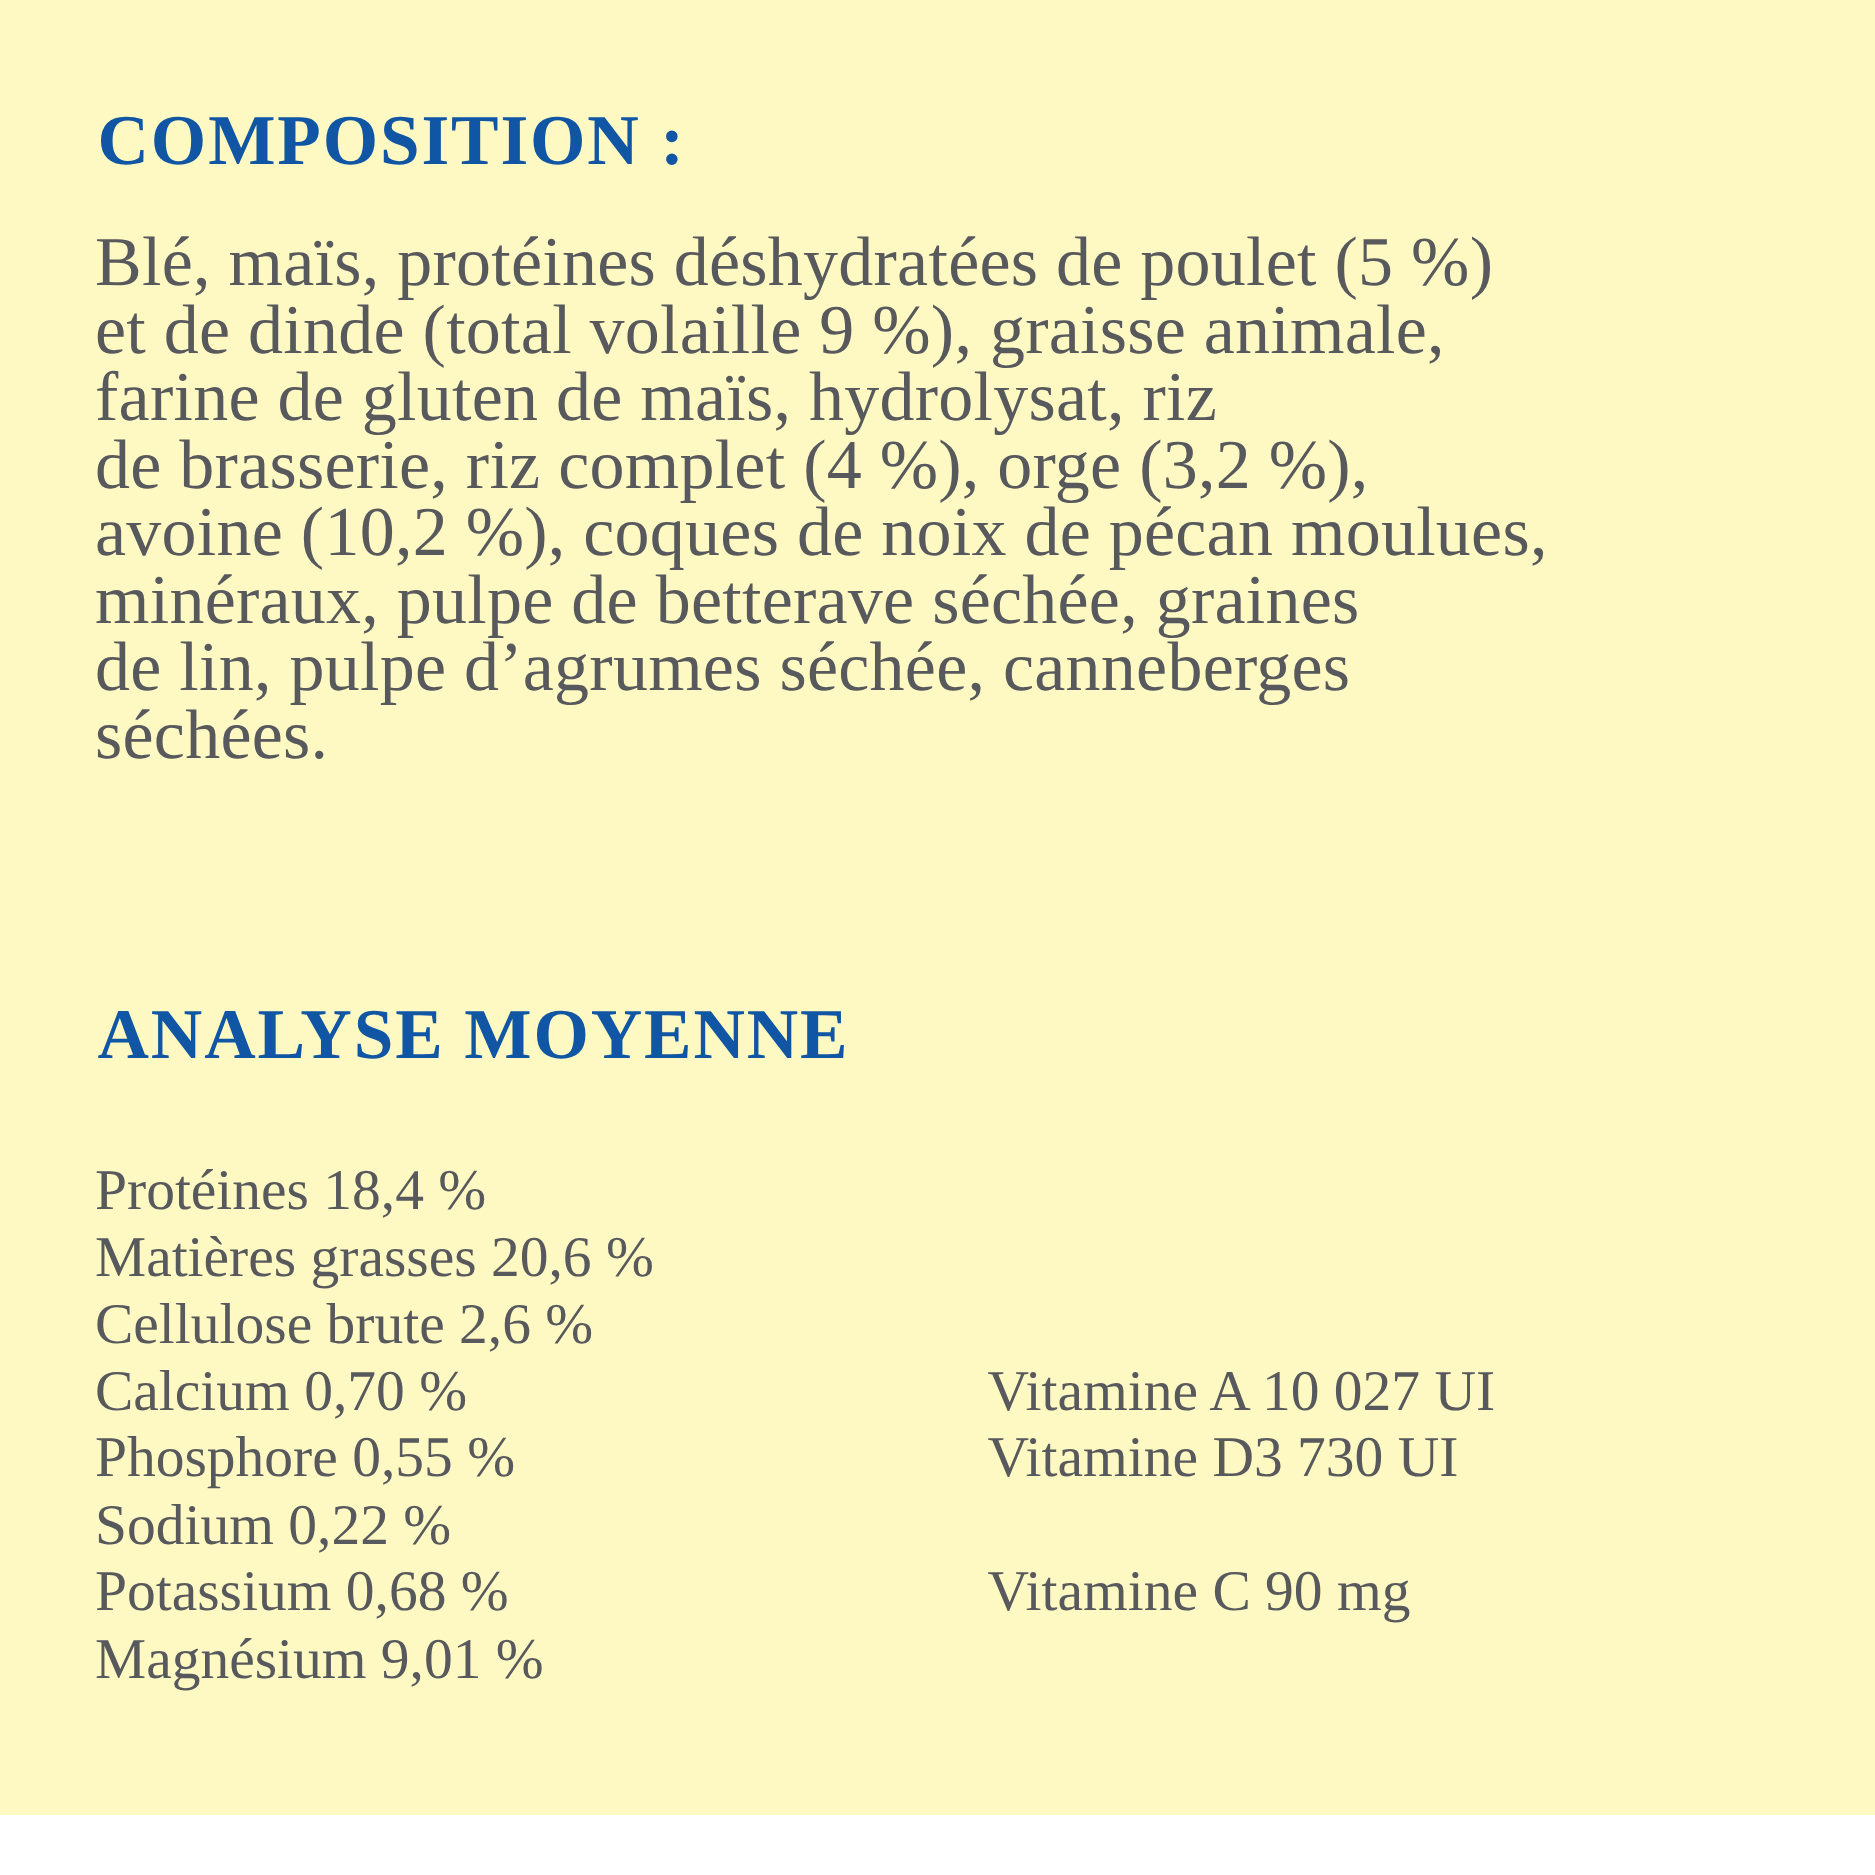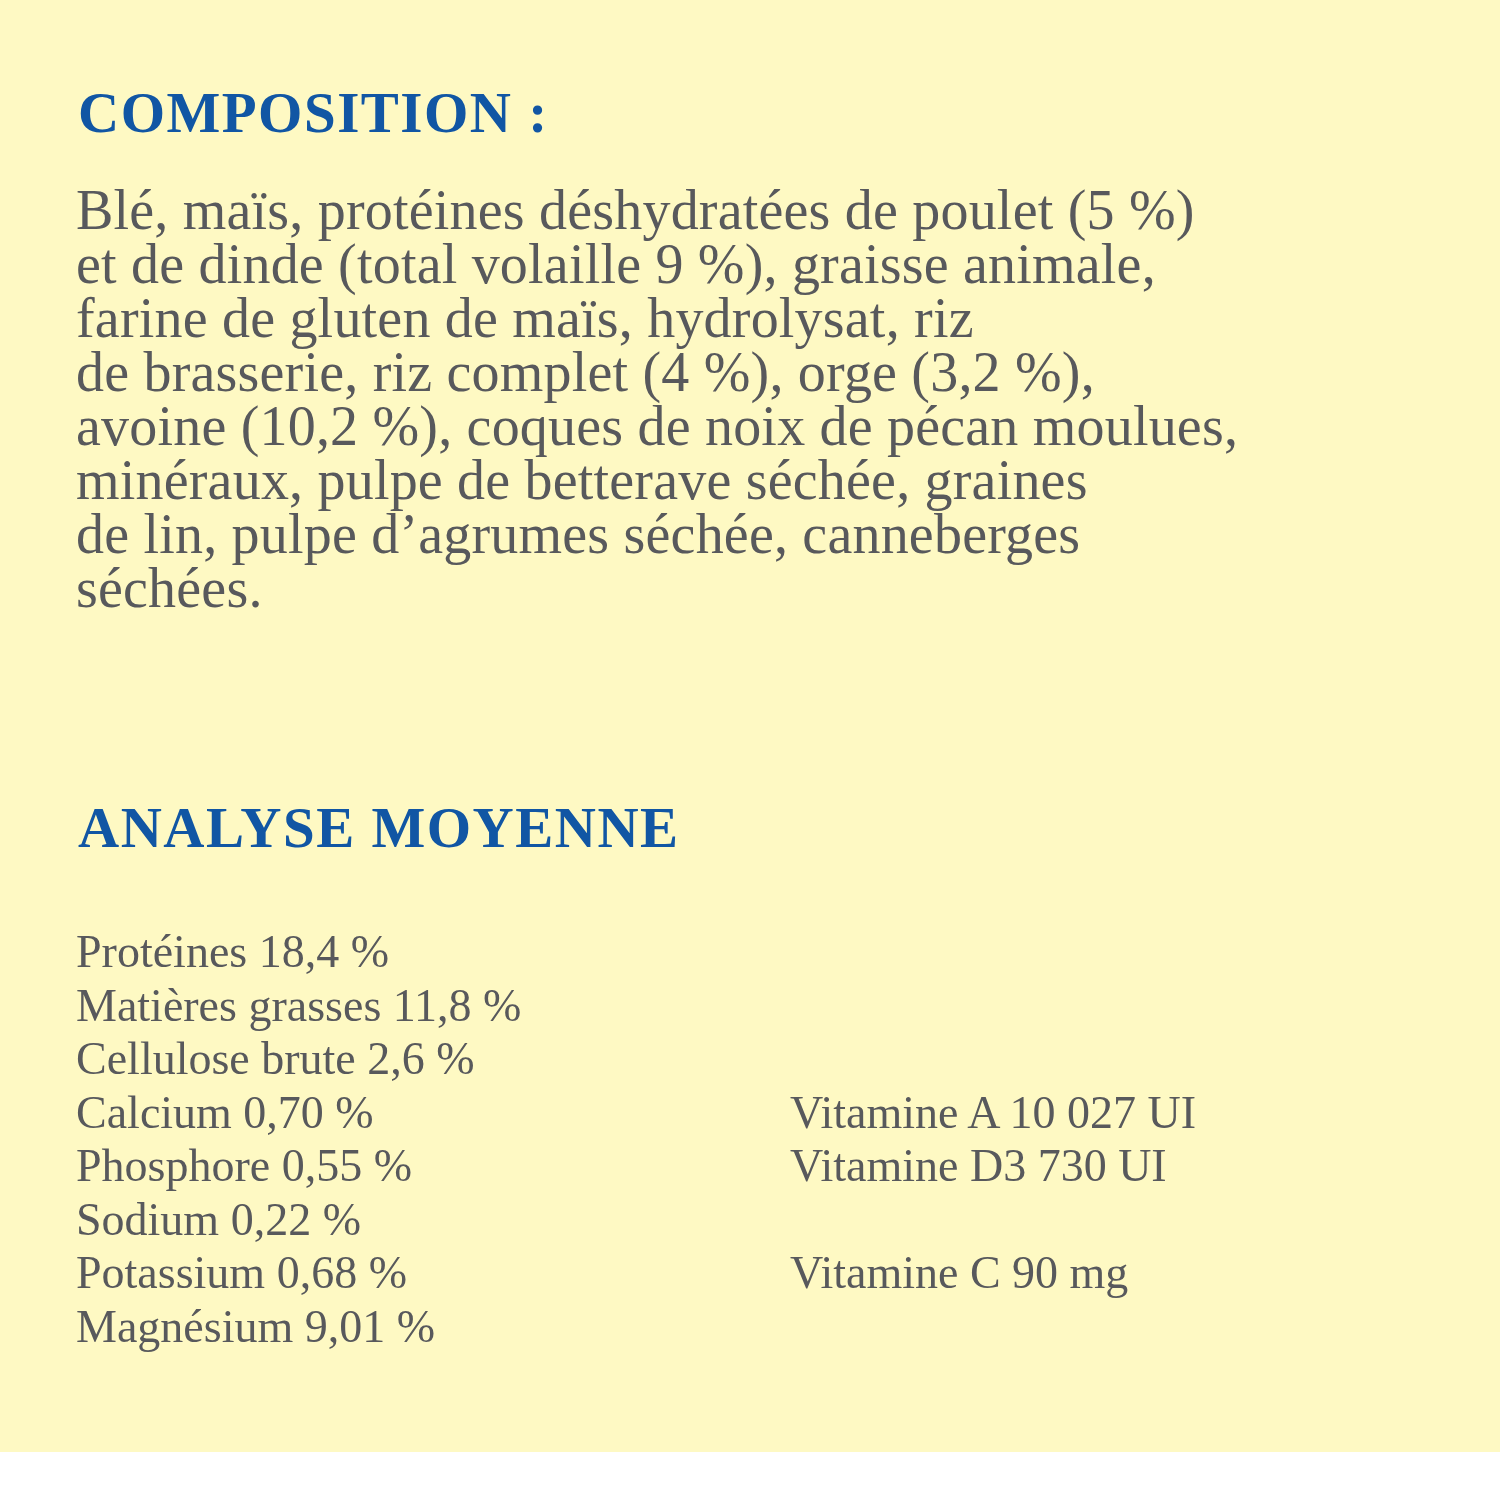--- a/index.html
+++ b/index.html
@@ -93,21 +93,21 @@
 
   <section>
     <h1 class="heading analysis-heading">ANALYSE MOYENNE</h1>
 
     <div class="analysis-grid">
       <div class="arow">
         <div class="acell-left">Protéines 18,4 %</div>
         <div class="acell-right"></div>
       </div>
       <div class="arow">
-        <div class="acell-left">Matières grasses 11,8 %</div>
+        <div class="acell-left">Matières grasses 20,6 %</div>
         <div class="acell-right"></div>
       </div>
       <div class="arow">
         <div class="acell-left">Cellulose brute 2,6 %</div>
         <div class="acell-right"></div>
       </div>
       <div class="arow">
         <div class="acell-left">Calcium 0,70 %</div>
         <div class="acell-right">Vitamine A 10 027 UI</div>
       </div>

